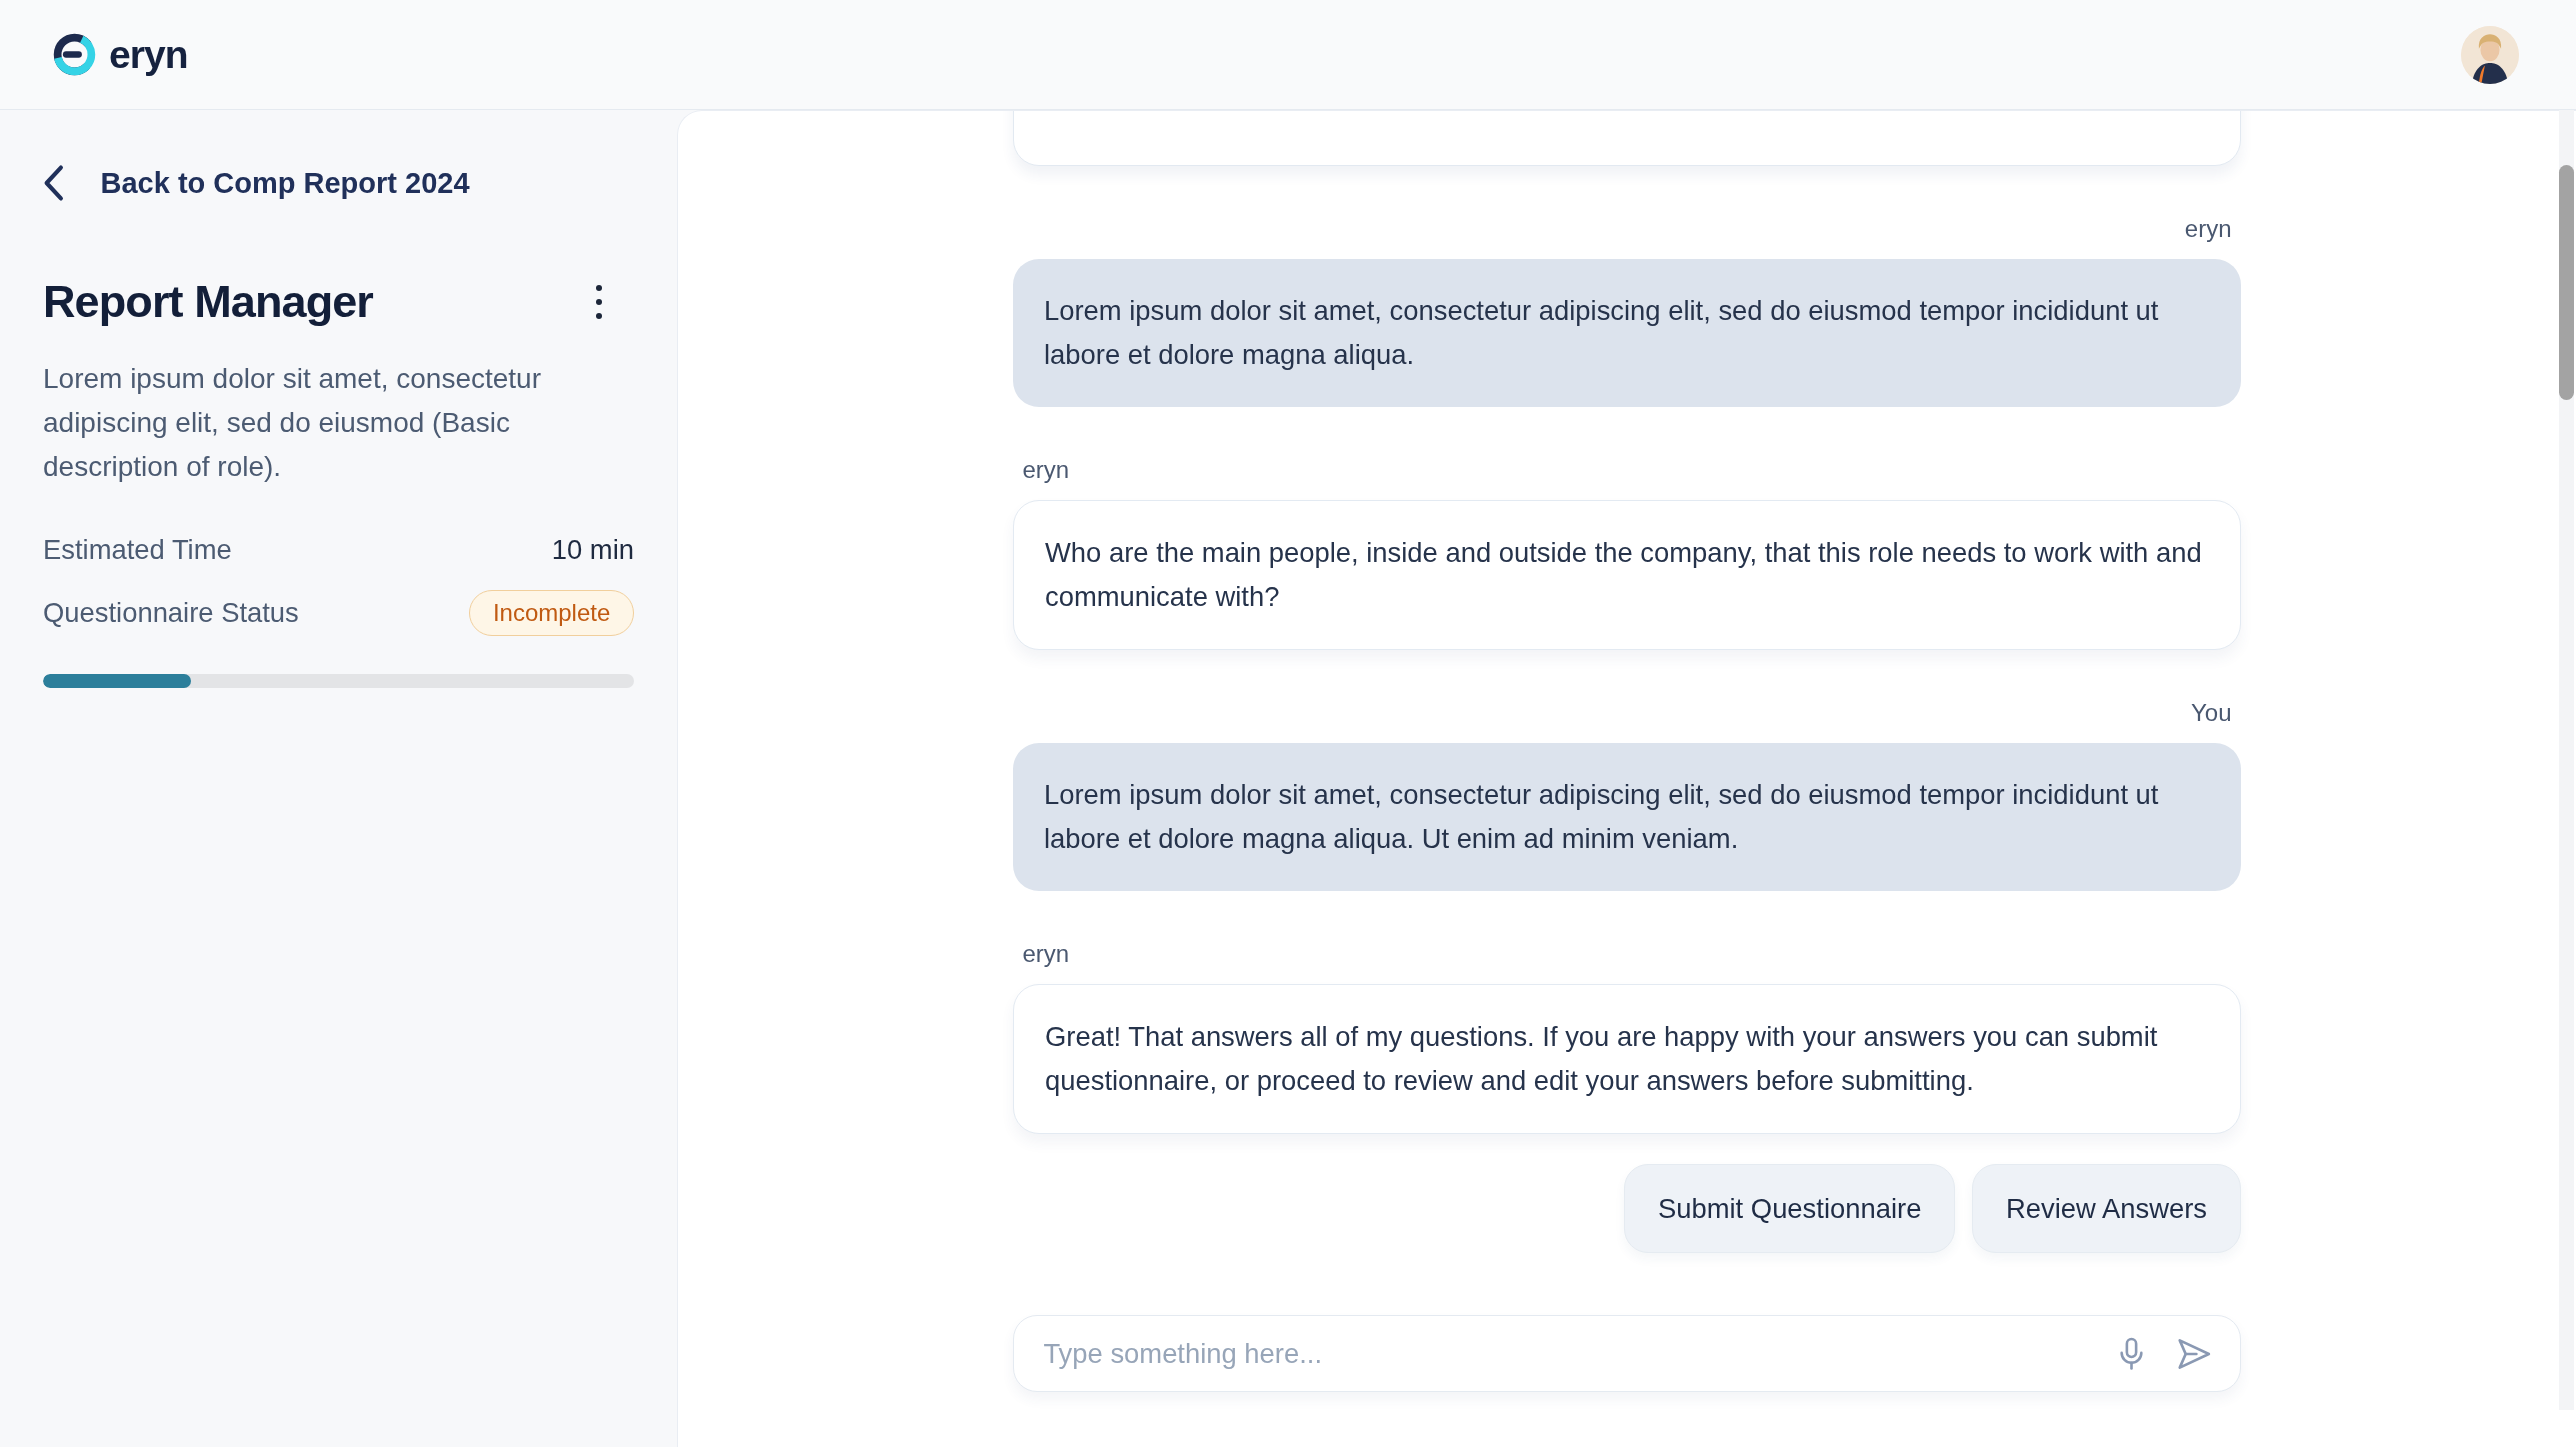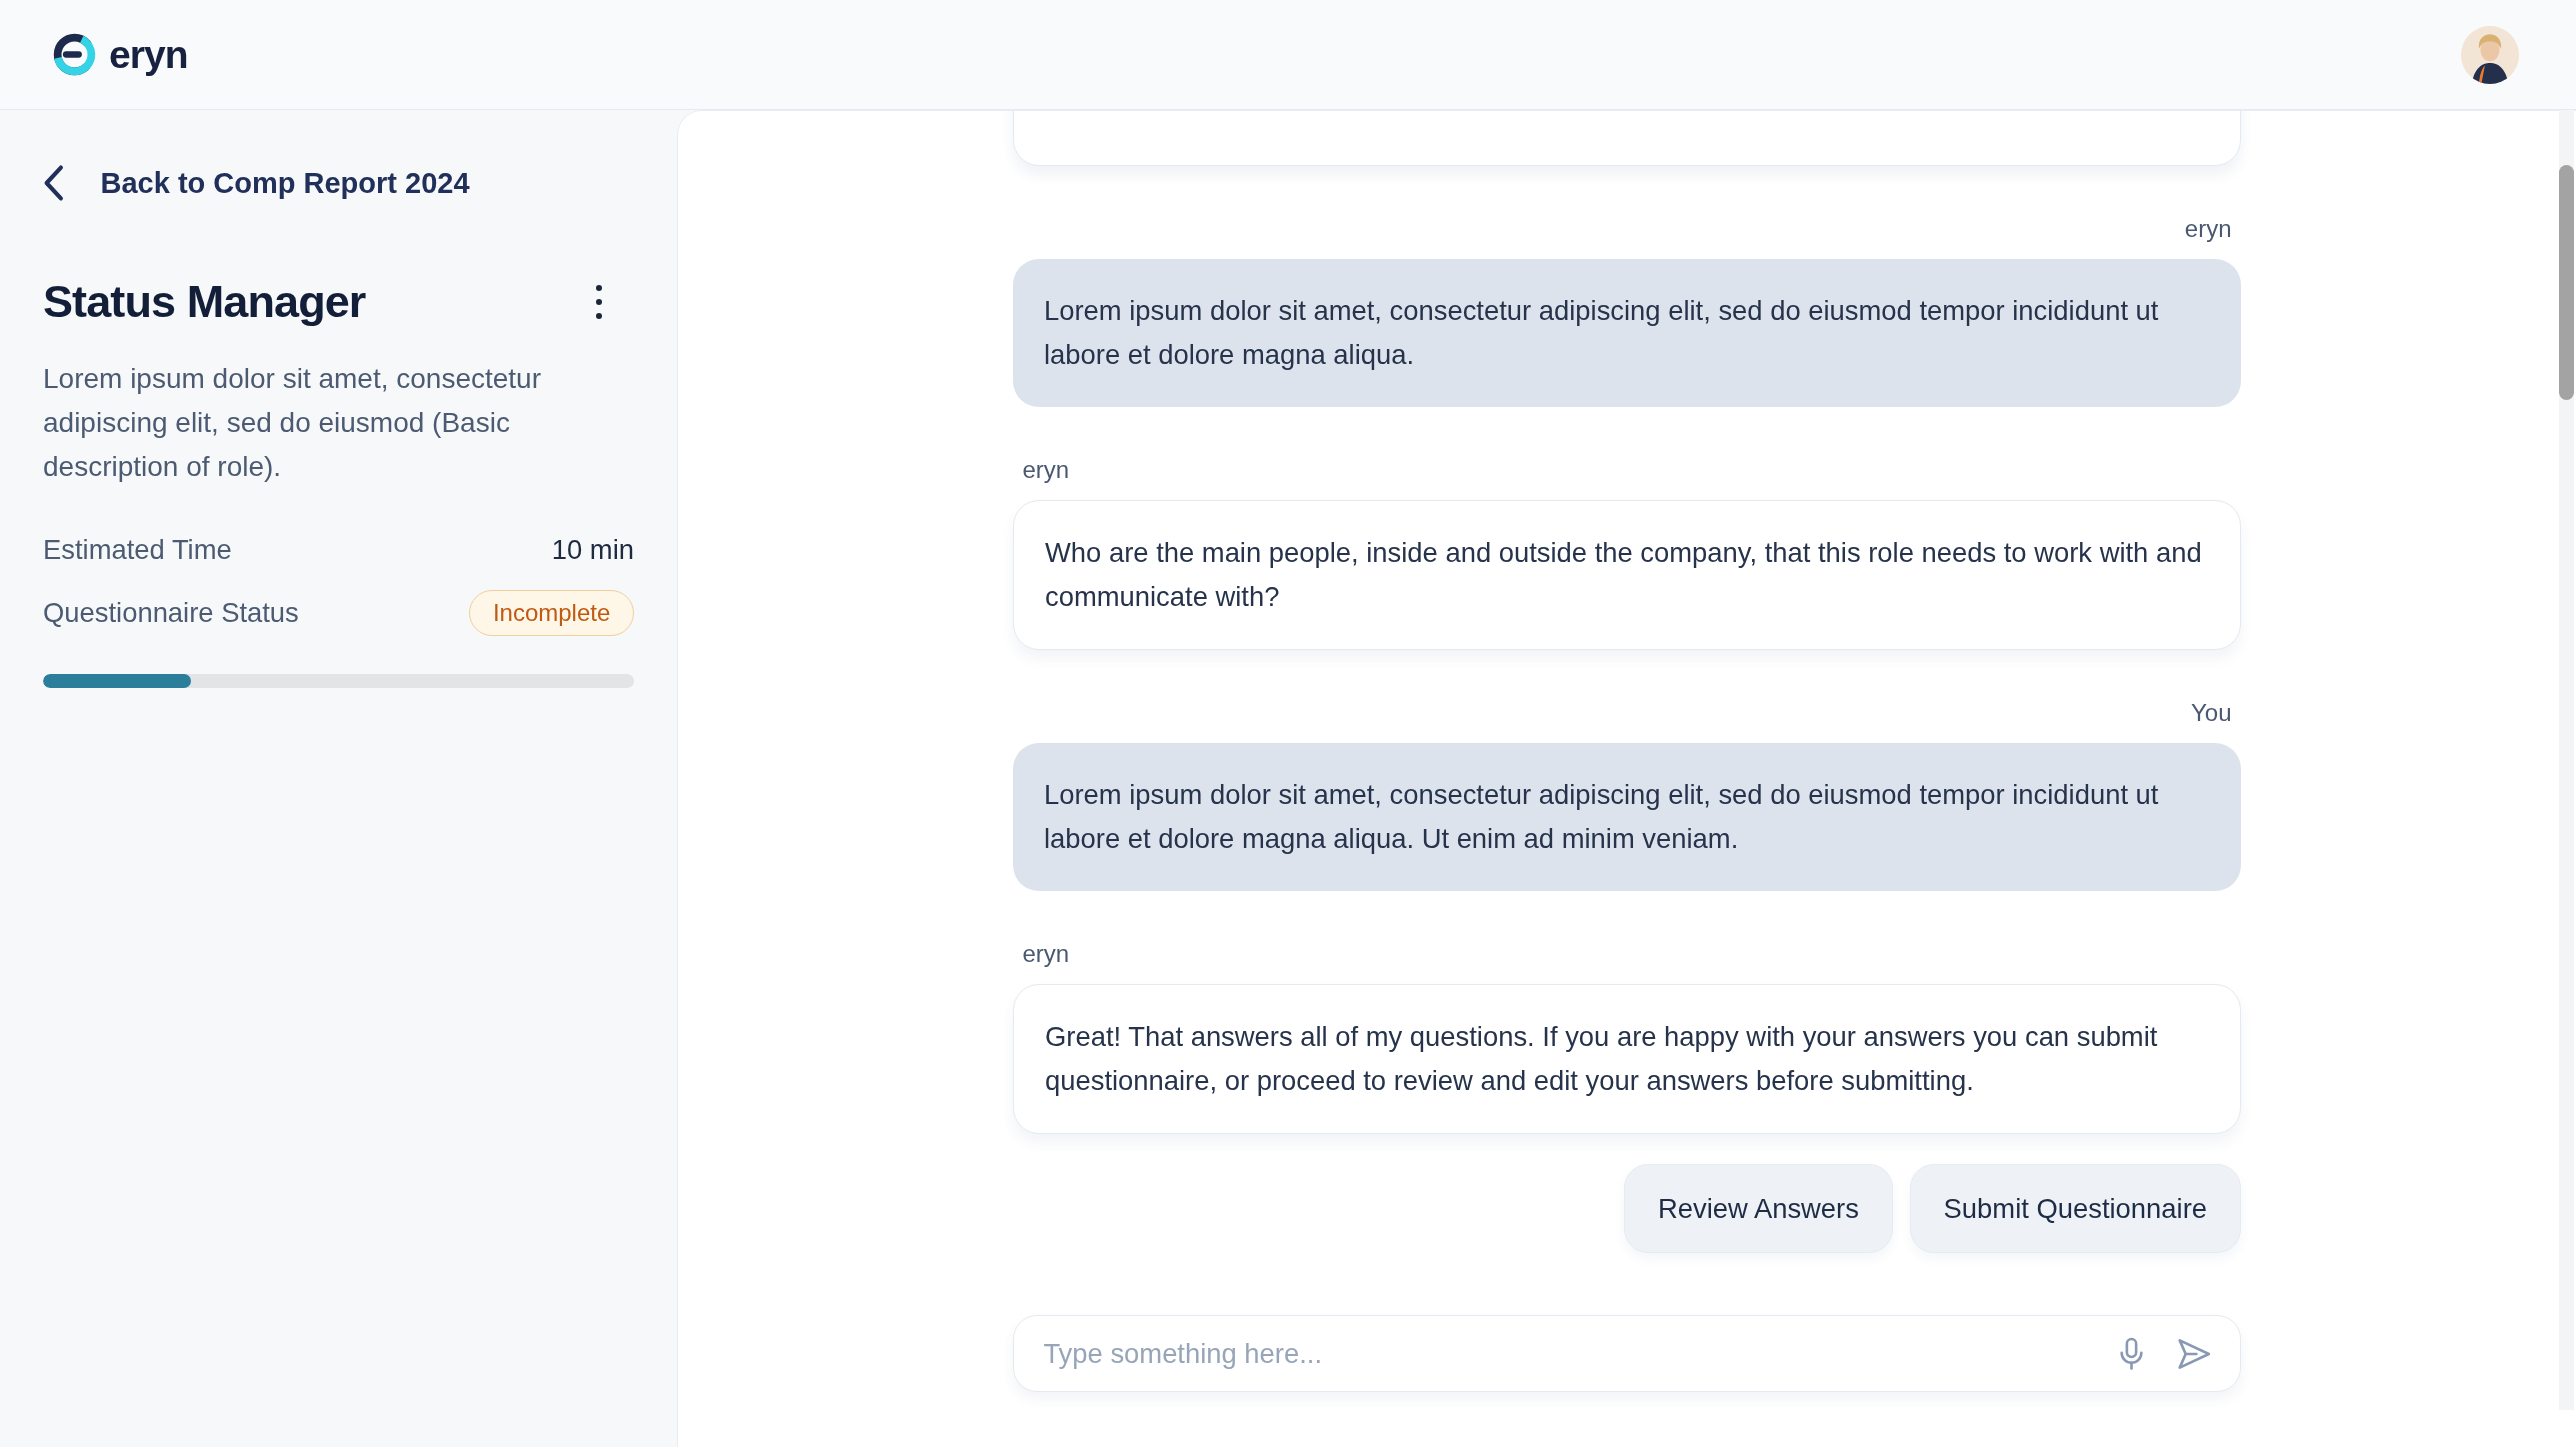--- a/index.html
+++ b/index.html
@@ -122,21 +122,21 @@
     <div class="back">
       <span style="display:flex;">
         <svg width="21.5" height="38" viewBox="0 0 36 64">
           <polyline points="30,6 6,32 30,58" fill="none" stroke="#20305A" stroke-width="7" stroke-linecap="round" stroke-linejoin="round"></polyline>
         </svg>
       </span>
       <span class="back-label">Back to Comp Report 2024</span>
     </div>
 
     <div class="role-head">
-      <h1 class="role-title" style="margin:0;">Status Manager</h1>
+      <h1 class="role-title" style="margin:0;">Report Manager</h1>
       <div class="kebab">
         <span></span>
           <span></span>
           <span></span>
       </div>
     </div>
 
     <p class="role-desc" style="margin:29px 0 0 0;">Lorem ipsum dolor sit amet, consectetur adipiscing elit, sed do eiusmod (Basic description of role).</p>
 
     <div class="meta">
@@ -175,22 +175,22 @@
           <div class="msg-label">You</div>
           <div class="bubble gray">Lorem ipsum dolor sit amet, consectetur adipiscing elit, sed do eiusmod tempor incididunt ut labore et dolore magna aliqua. Ut enim ad minim veniam.</div>
         </div>
 
         <div class="msg left">
           <div class="msg-label">eryn</div>
           <div class="bubble white">Great! That answers all of my questions. If you are happy with your answers you can submit questionnaire, or proceed to review and edit your answers before submitting.</div>
         </div>
 
         <div class="actions">
+          <button class="action-btn">Submit Questionnaire</button>
           <button class="action-btn">Review Answers</button>
-          <button class="action-btn">Submit Questionnaire</button>
         </div>
 
         <div class="input-bar">
           <input type="text" placeholder="Type something here..." style="">
           <span class="icon-btn">
             <svg width="37" height="37" viewBox="0 0 64 64">
               <rect x="24" y="7" width="16" height="31" rx="8" fill="none" stroke="#8A99B3" stroke-width="4.5"></rect>
               <path d="M15 31 a17 17 0 0 0 34 0" fill="none" stroke="#8A99B3" stroke-width="4.5" stroke-linecap="round"></path>
               <line x1="32" y1="48" x2="32" y2="58" stroke="#8A99B3" stroke-width="4.5" stroke-linecap="round"></line>
             </svg>

